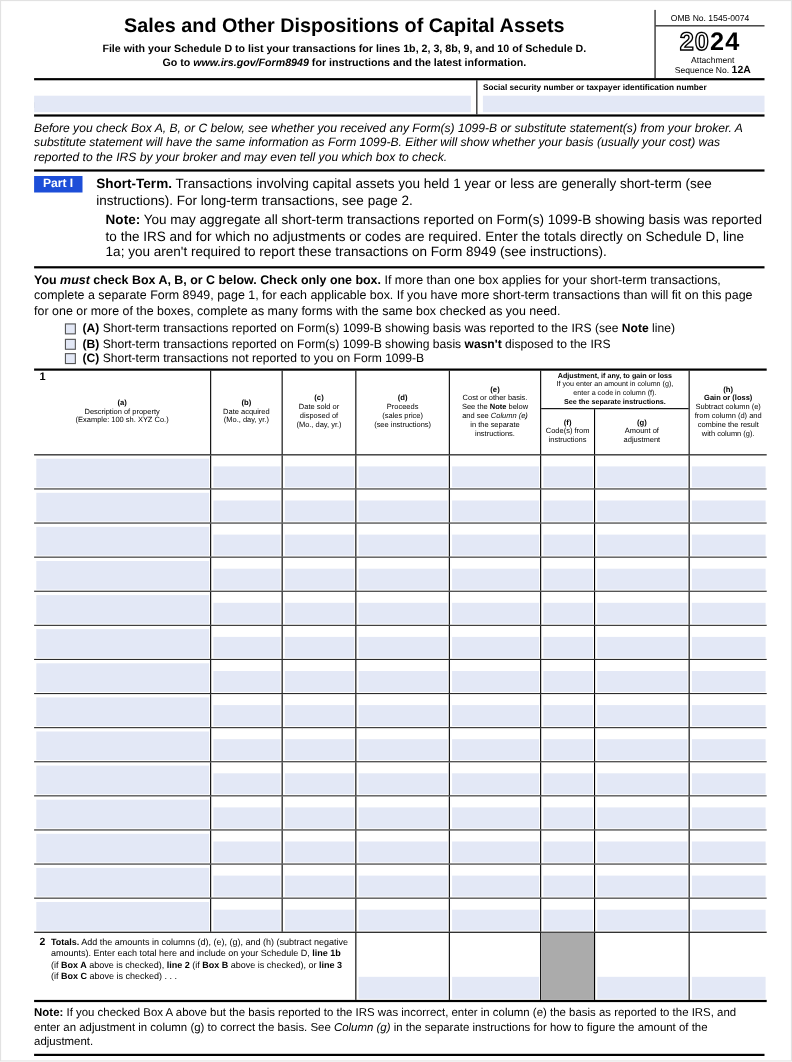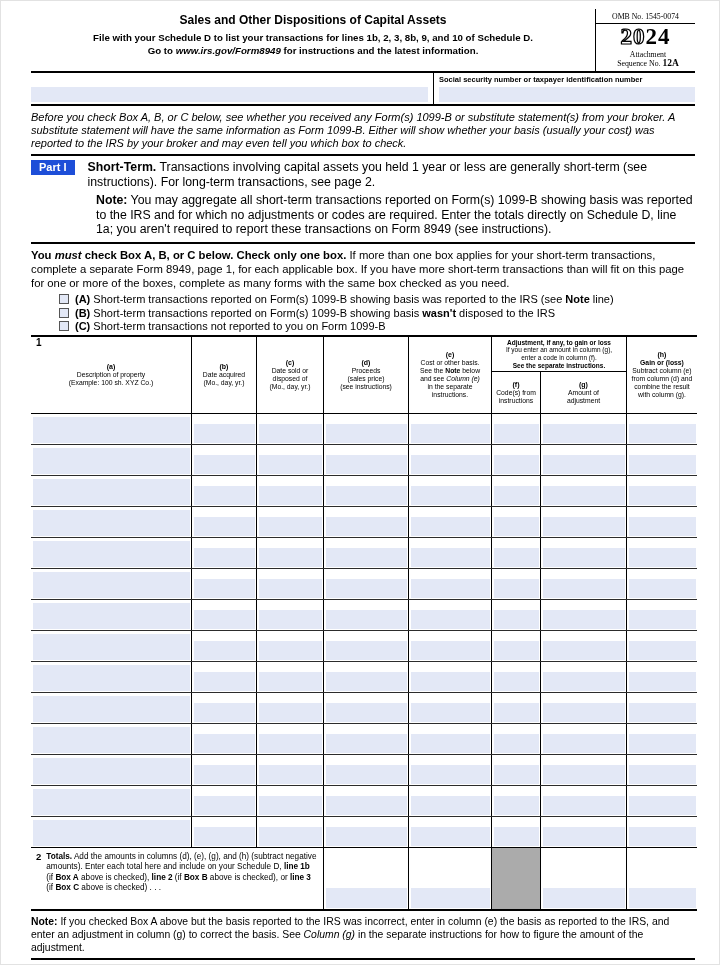--- a/index.html
+++ b/index.html
@@ -8,23 +8,23 @@
   .page { position:relative; width:720px; height:965px; margin:0 auto; background:#fff; border:1px solid #e2e2e2; overflow:hidden; }
   .content { margin-left:30px; margin-right:24px; }
 
   
   .header { display:flex; margin-top:8px; height:64px; border-bottom:2px solid #000; }
   .h-left { width:98px; border-right:1.5px solid #000; padding-top:5px; }
   .form-word { font-size:9px; vertical-align:6px; }
   .form-number { font-size:28px; font-weight:bold; letter-spacing:-1px; }
   .dept { font-size:8.3px; line-height:9.6px; margin-top:6px; }
   .h-mid { flex:1; text-align:center; padding:4px 8px 0; }
-  .h-title { font-size:12px; font-weight:bold; margin-bottom:5px; }
+  .h-title { font-size:18px; font-weight:bold; margin-bottom:5px; }
   .h-sub { font-size:9.7px; font-weight:bold; line-height:12.5px; }
-  .h-right { width:100px; border-left:1.5px solid #000; text-align:center;font-family:Liberation Serif, serif; }
+  .h-right { width:100px; border-left:1.5px solid #000; text-align:center; }
   .omb { font-size:7.8px; padding:3px 0 2px; border-bottom:1.5px solid #000; }
   .year { font-size:23px; font-weight:bold; line-height:26px; letter-spacing:1px; }
   .year-outline { color:#fff; -webkit-text-stroke:1.2px #000; text-shadow:0 0 1px #000; }
   .attachment { font-size:7.8px; text-align:center; padding-left:5px; line-height:9px; }
   .seq-num { font-weight:bold; font-size:9.5px; }
 
   
   .name-row { display:flex; height:33px; border-bottom:2.5px solid #000; }
   .name-cell { flex:1; position:relative; padding-top:2px;margin-top:16px; }
   .ssn-cell { width:262px; border-left:1.5px solid #000; position:relative; padding:2px 0 0 5px; }

